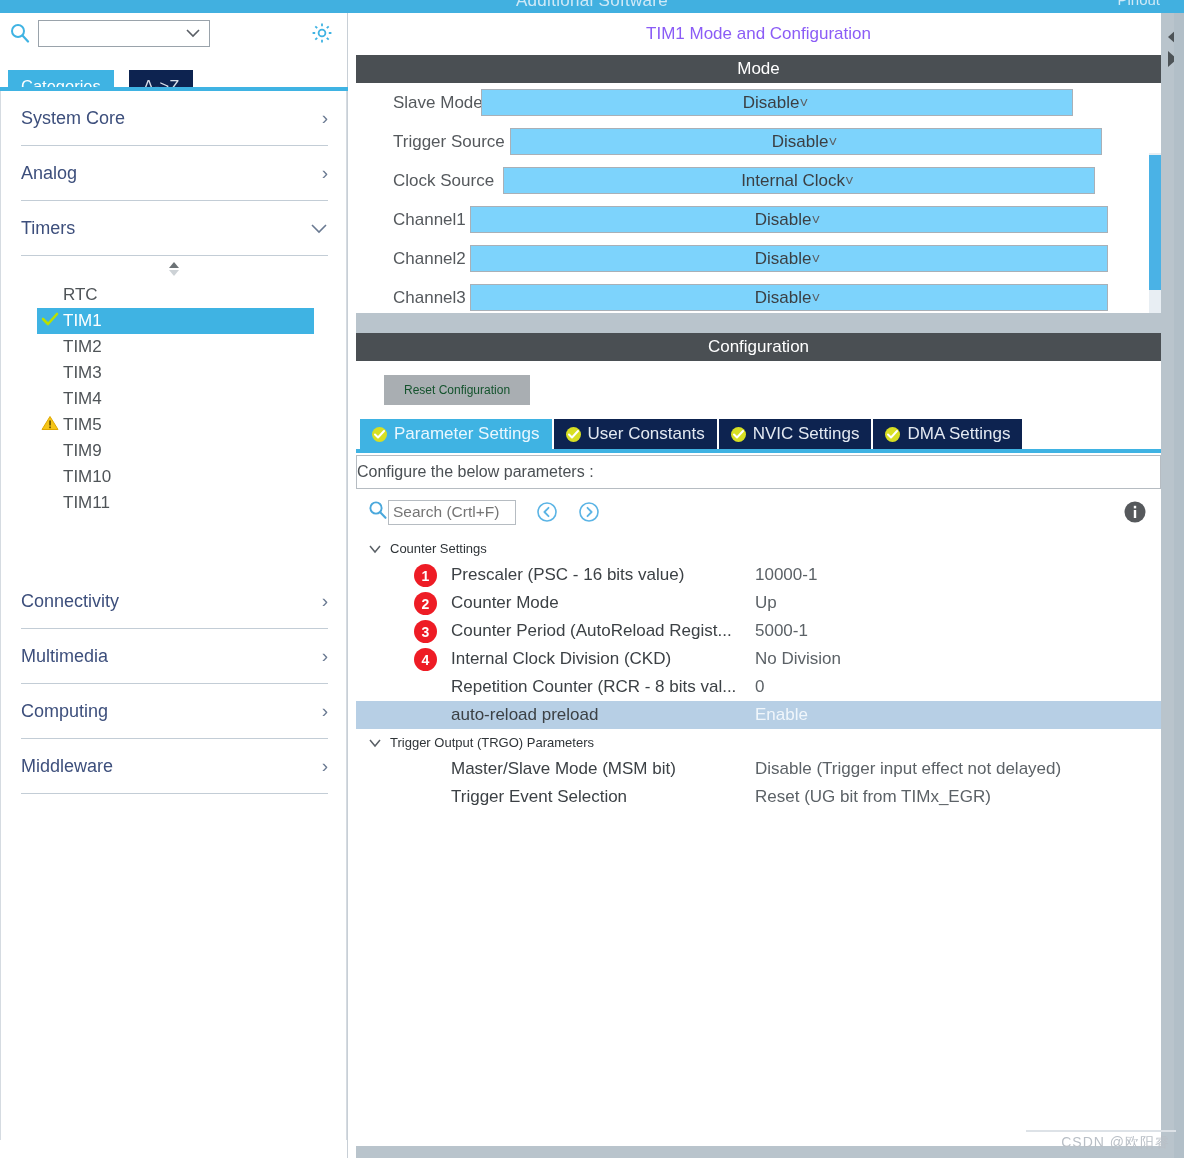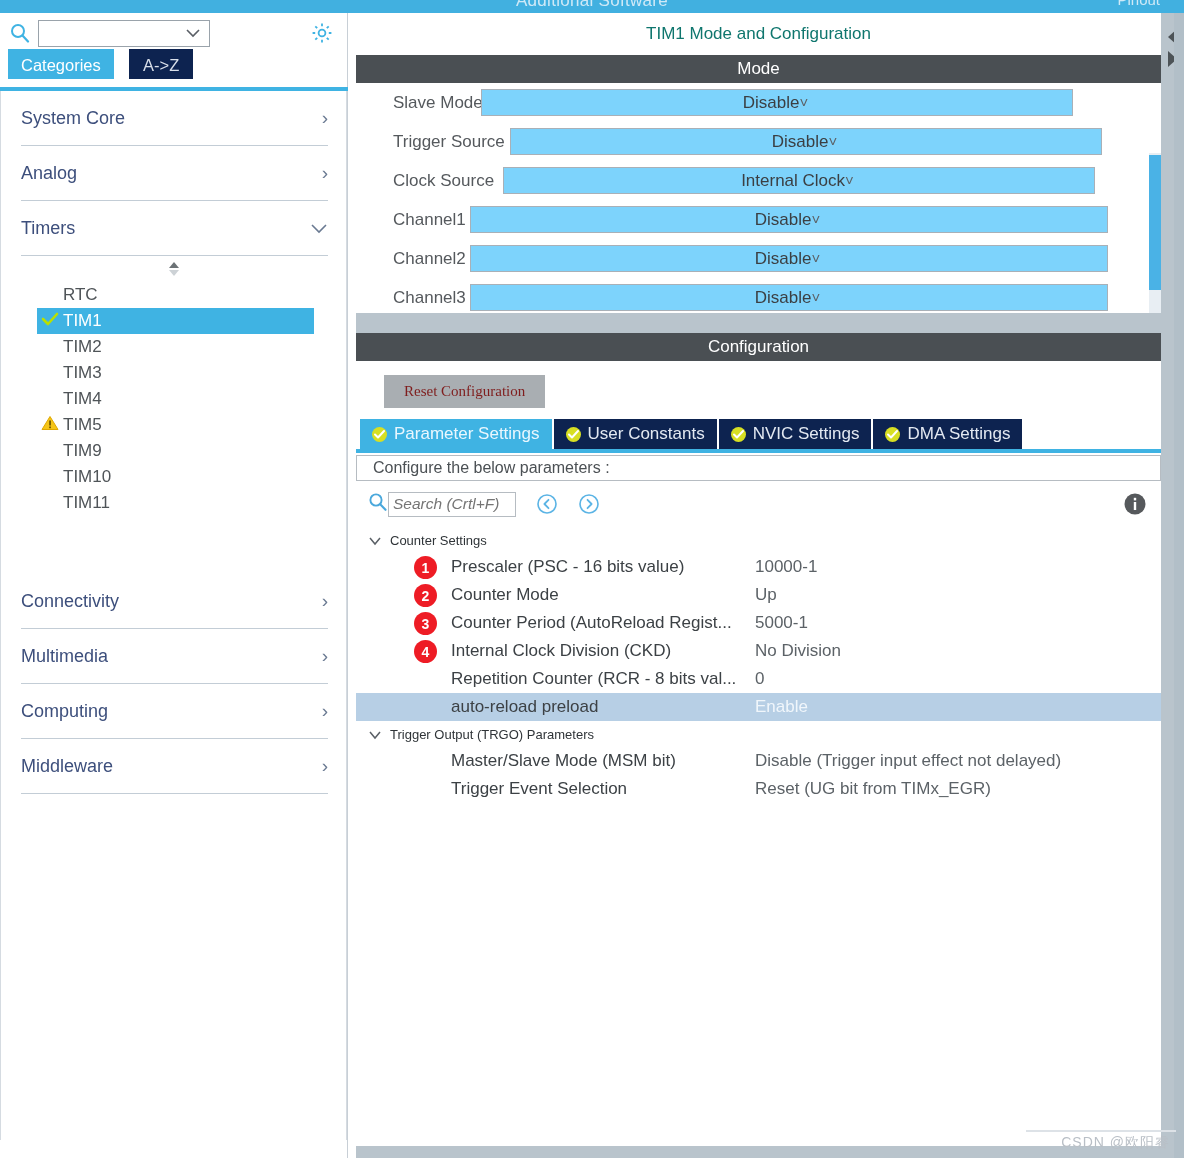--- a/index.html
+++ b/index.html
@@ -38,21 +38,21 @@
   .combo {
     margin-left: 8px; width: 172px; height: 27px;
     border: 1px solid #9aa3ab; background: #fff;
     display: flex; align-items: center; justify-content: flex-end;
     padding-right: 8px;
   }
   .combo .chev { color: #5a5f66; }
   .gear-wrap { margin-left: auto; width: 24px; height: 24px; }
 
   .tabs-row {
-    position: absolute; left: 0; top: 36px; width: 348px; height: 30px;
+    position: absolute; left: 0; top: 57px; width: 348px; height: 30px;
   }
   .cat-tab {
     position: absolute; left: 8px; top: 0; height: 30px;
     background: #3fb3e3; color: #ffffff; font-size: 16.5px;
     padding: 3px 13px 0 13px; line-height: 27px;
   }
   .az-tab {
     position: absolute; left: 129px; top: 0; height: 30px;
     background: #0d2350; color: #d9dfe9; font-size: 16.5px;
     padding: 3px 14px 0 14px; line-height: 27px;
@@ -94,21 +94,21 @@
   .right-panel {
     position: absolute; left: 356px; top: 13px; width: 828px; height: 1145px;
     background: #b9c4cc;
   }
   .mode-wrap {
     position: absolute; left: 0; top: 0; width: 805px; height: 300px;
     background: #fff;
   }
   .mode-title {
     height: 42px; line-height: 42px; text-align: center;
-    font-size: 17px; color: #0f766e; background: #ffffff;
+    font-size: 17px; color: #8b5cf6; background: #ffffff;
   }
   .band {
     height: 28px; line-height: 28px; text-align: center;
     background: #4a4f53; color: #ffffff; font-size: 17px;
   }
   .mode-body { position: relative; background: #fff; height: 230px; overflow: hidden; }
   .mrow { display: flex; align-items: center; height: 39px; padding-left: 37px; }
   .mlabel { font-size: 17px; color: #55595d; white-space: nowrap; }
   .mfield {
     height: 27px; border: 1px solid #a9b0b7; background: #7dd3fc;
@@ -123,23 +123,23 @@
   .mode-scroll-thumb {
     position: absolute; right: 0; top: 72px; width: 12px; height: 135px; background: #4ab2e6;
   }
 
   .cfg-wrap {
     position: absolute; left: 0; top: 320px; width: 805px; bottom: 12px;
     background: #ffffff;
   }
   .reset-area { height: 58px; padding: 14px 0 0 28px; background: #fff; }
   .reset-btn {
-    display: inline-block; background: #a9aeb2; color: #7f1d1d;
-    font-size: 15px; padding: 8px 20px; border: none;
-    font-family: Liberation Serif, serif;
+    display: inline-block; background: #a9aeb2; color: #14532d;
+    font-size: 12px; padding: 8px 20px; border: none;
+    font-family: Liberation Sans, sans-serif;
   }
   .tabstrip {
     position: relative; height: 30px; display: flex; align-items: flex-end;
     padding-left: 4px; background: #ffffff;
   }
   .ctab {
     height: 30px; display: flex; align-items: center; gap: 7px;
     padding: 0 12px; font-size: 17px; background: #0d2350; color: #e3e9f2;
     margin-right: 2px;
     margin-top: 44px;
@@ -147,32 +147,32 @@
   .ctab.active { background: #3fb3e3; color: #eaf7fe; }
   .badge-check {
     width: 15px; height: 15px; border-radius: 50%;
     background: #d7df23; display: inline-flex; align-items: center;
     justify-content: center; flex: 0 0 15px;
   }
   .badge-check svg { display: block; }
   .tab-underline { height: 4px; background: #3fb3e3; width: 100%; }
 
   .cfg-hint {
-    margin: 2px 0 0 0; height: 26px; border: 1px solid #b6bcc2;
-    display: flex; align-items: center; padding-left: 16px;
+    margin: 2px 0 0 0; height: 34px; border: 1px solid #b6bcc2;
+    display: flex; align-items: center; padding-left: 0;
     font-size: 16px; color: #4b5054; background: #fff;
   }
 
   .param-toolbar {
     height: 46px; display: flex; align-items: center; padding: 0 14px 0 12px; gap: 0;
   }
   .ptb-mag { width: 20px; flex: 0 0 20px; }
   .search-input {
     width: 128px; height: 25px; border: 1px solid #b6bcc2; background: #fff;
-    font-size: 15.5px; font-style: italic; color: #a7acb1; padding-left: 4px;
+    font-size: 15.5px; color: #a7acb1; padding-left: 4px;
     font-family: inherit; outline: none;
   }
   .nav-circle { margin-left: 20px; width: 22px; height: 22px; flex: 0 0 22px; }
   .info-icon { margin-left: auto; width: 24px; height: 24px; }
 
   .tree-group {
     display: flex; align-items: center; height: 26px;
     font-size: 13px; color: #2f3438; padding-left: 12px; gap: 8px;
   }
   .tree-group .tw { color: #5a6066; font-size: 15px; }

